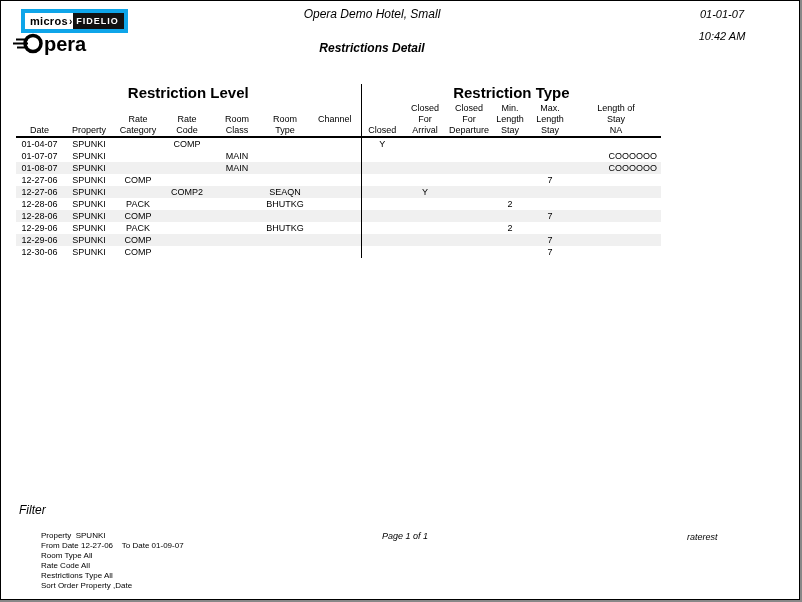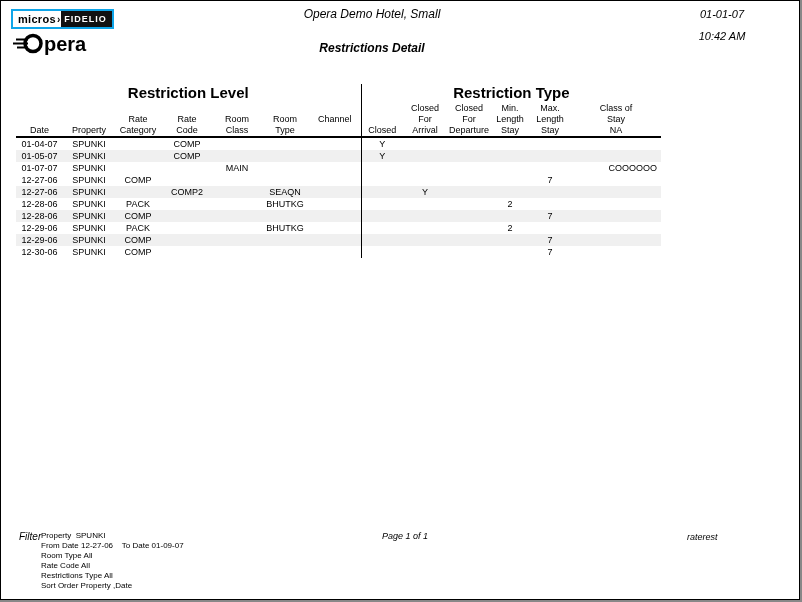--- a/index.html
+++ b/index.html
@@ -8,23 +8,23 @@
   .page {
     position: relative;
     width: 800px; height: 600px;
     background: #fff; color: #000;
     border: 1px solid #000;
     overflow: hidden;
   }
 
   
   .mf-logo {
-    position: absolute; left: 10px; top: 8px;
+    position: absolute; left: 20px; top: 8px;
     display: inline-flex; align-items: stretch;
-    border: 2px solid #0ea5e9; background: #fff;
+    border: 4px solid #0ea5e9; background: #fff;
   }
   .mf-micros { font-weight: bold; font-size: 11px; padding: 2px 0 2px 5px; letter-spacing: .3px; }
   .mf-arrow  { font-weight: bold; font-size: 10px; padding: 3px 1px 0 1px; }
   .mf-fidelio {
     background: #111; color: #fff; font-weight: bold; font-size: 9px;
     letter-spacing: 1px; display: flex; align-items: center; padding: 0 5px 0 3px;
   }
   .opera-logo { position: absolute; left: 12px; top: 29px; }
 
   
@@ -57,21 +57,21 @@
   }
   tr.colhead-row th .raise { margin-bottom: 11px; }
   .divider { border-right: 1px solid #000; }
   th.los { text-align: right; padding-right: 5px; }
   .los-head { display: inline-block; text-align: center; }
   tbody td { height: 12px; line-height: 12px; text-align: center; white-space: nowrap; overflow: hidden; }
   tbody tr.alt { background: #f0f0f0; }
   tbody td.right { text-align: right; padding-right: 4px; }
 
   
-  .filter-label { position: absolute; left: 18px; top: 530px; font-size: 10px; font-style: italic; }
+  .filter-label { position: absolute; left: 18px; top: 502px; font-size: 12px; font-style: italic; }
   .filter-lines { position: absolute; left: 40px; top: 530px; font-size: 8px; line-height: 10px; white-space: pre; }
   .page-label   { position: absolute; left: 4px; top: 530px; width: 800px; text-align: center; font-size: 9px; font-style: italic; }
   .report-code  { position: absolute; left: 686px; top: 531px; font-size: 9px; font-style: italic; }
 </style>
 </head>
 <body>
 
 <div class="page">
 
   <div class="mf-logo">
@@ -181,56 +181,56 @@
               <div>Stay</div>
             </div>
           </th>
           <th>
             <div>
               <div>Max.</div>
               <div>Length</div>
               <div>Stay</div>
             </div>
           </th>
-          <th class="los"><div class="los-head"><div>Class of</div><div>Stay</div><div>NA</div></div></th>
+          <th class="los"><div class="los-head"><div>Length of</div><div>Stay</div><div>NA</div></div></th>
         </tr>
     </thead>
     <tbody>
         <tr>
           <td>01-04-07</td>
           <td>SPUNKI</td>
           <td></td>
           <td>COMP</td>
           <td></td>
           <td></td>
           <td class="divider"></td>
           <td>Y</td>
           <td></td>
           <td></td>
           <td></td>
           <td></td>
           <td class="right"></td>
         </tr>
+        <tr>
+          <td>01-07-07</td>
+          <td>SPUNKI</td>
+          <td></td>
+          <td></td>
+          <td>MAIN</td>
+          <td></td>
+          <td class="divider"></td>
+          <td></td>
+          <td></td>
+          <td></td>
+          <td></td>
+          <td></td>
+          <td class="right">COOOOOO</td>
+        </tr>
         <tr class="alt">
-          <td>01-05-07</td>
-          <td>SPUNKI</td>
-          <td></td>
-          <td>COMP</td>
-          <td></td>
-          <td></td>
-          <td class="divider"></td>
-          <td>Y</td>
-          <td></td>
-          <td></td>
-          <td></td>
-          <td></td>
-          <td class="right"></td>
-        </tr>
-        <tr>
-          <td>01-07-07</td>
+          <td>01-08-07</td>
           <td>SPUNKI</td>
           <td></td>
           <td></td>
           <td>MAIN</td>
           <td></td>
           <td class="divider"></td>
           <td></td>
           <td></td>
           <td></td>
           <td></td>

